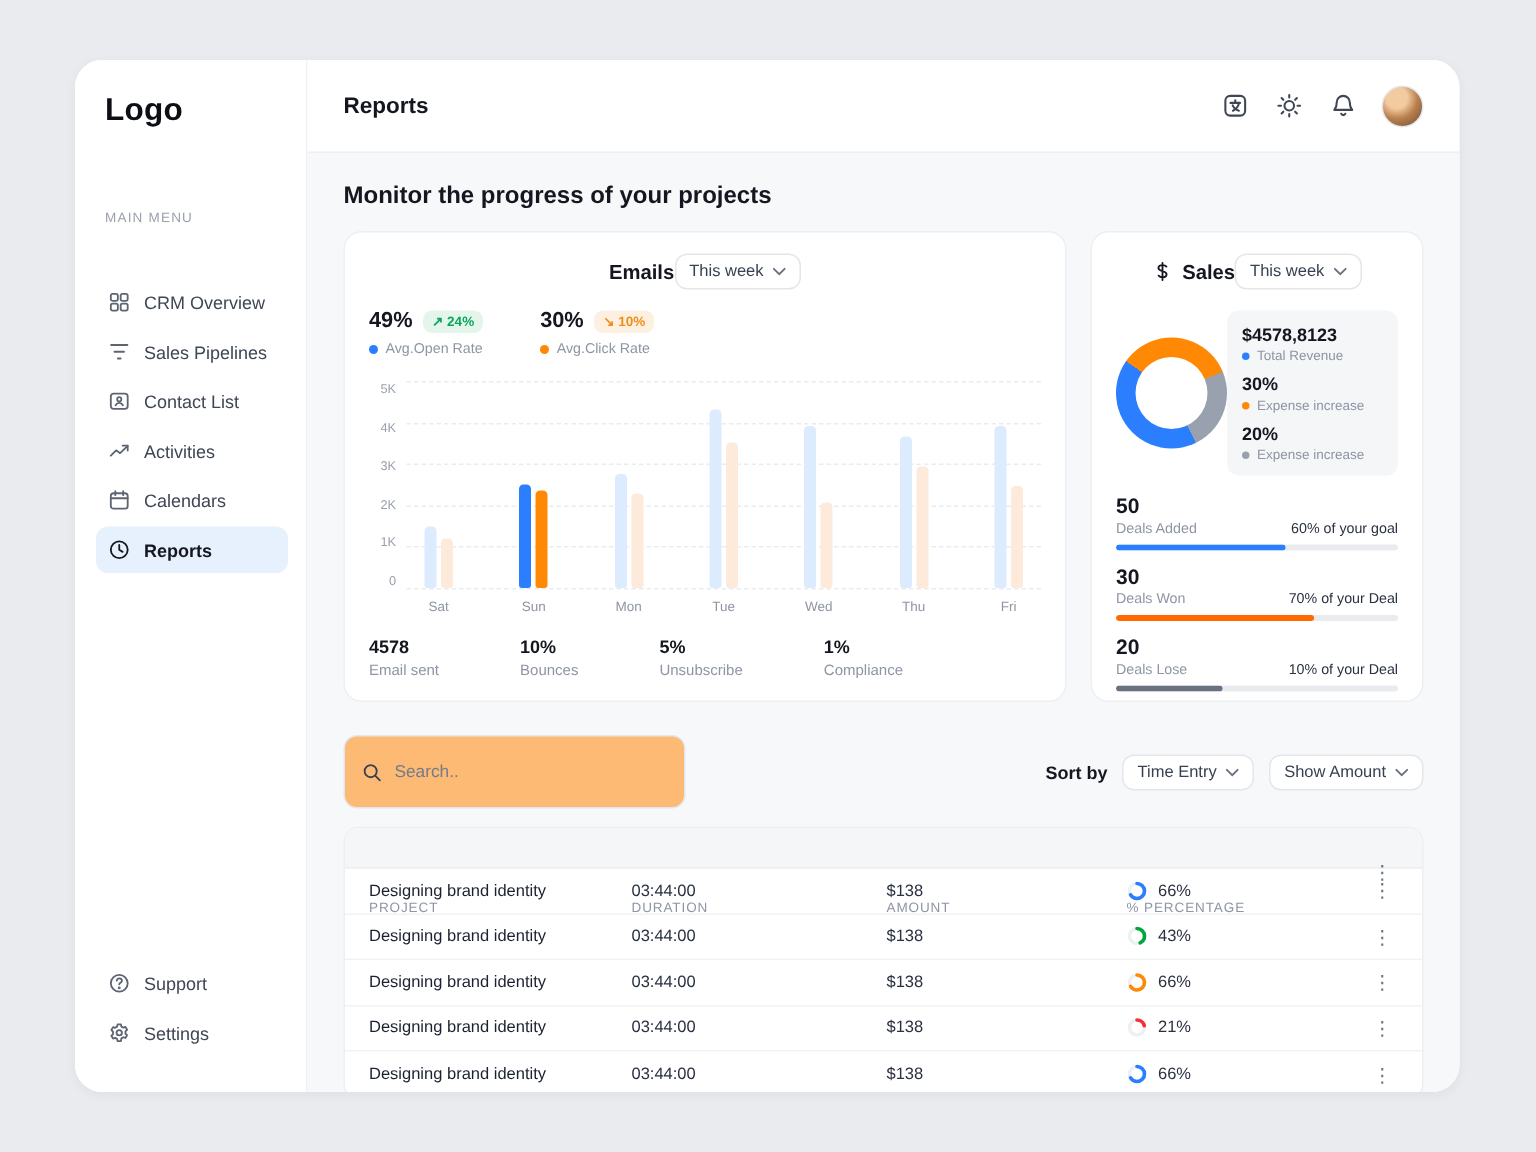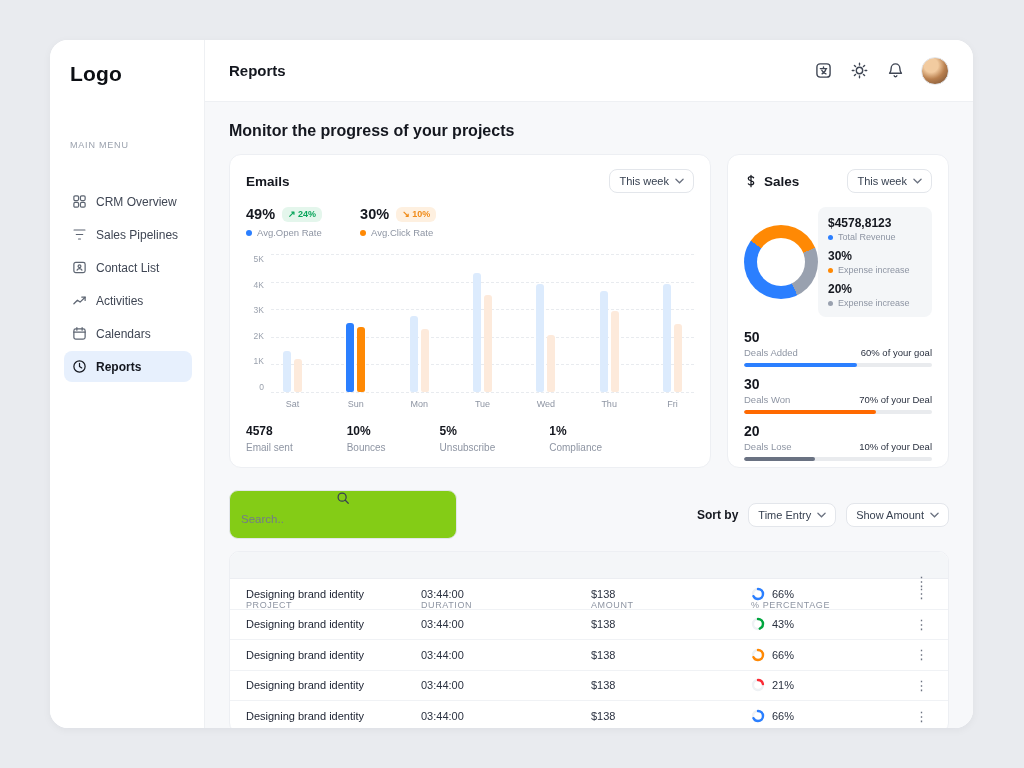--- a/index.html
+++ b/index.html
@@ -37,21 +37,21 @@
 
   .content { flex:1; background:#f7f8fa; padding:20px 24px; overflow:hidden; }
   .content-heading { font-size:16px; font-weight:bold; color:#14171f; margin-bottom:14px; }
 
   
   .cards-row { display:flex; gap:16px; }
   .card { background:#fff; border:1px solid #edeff3; border-radius:12px; padding:14px 16px; }
   .emails-card { flex:1; height:314px; display:flex; flex-direction:column; min-width:0; }
   .sales-card { width:222px; height:314px; flex-shrink:0; }
 
-  .card-head { display:flex; align-items:center; justify-content:space-between; }
+  .card-head { display:flex; align-items:center; justify-content:center; }
   .card-title { font-size:13.5px; font-weight:bold; color:#14171f; display:flex; align-items:center; gap:6px; }
   .card-title .icon svg { width:14px; height:14px; display:block; }
   .select-btn { display:flex; align-items:center; gap:6px; background:#fff; border:1px solid #e3e6eb;
                 border-radius:8px; padding:5px 9px; font-size:11px; color:#374151; cursor:pointer;
                 font-family:inherit; }
   .select-btn svg { width:9px; height:6px; }
 
   
   .stats-row { display:flex; gap:38px; margin:13px 0 8px; }
   .stat .v-row { display:flex; align-items:center; gap:7px; }
@@ -92,22 +92,22 @@
   .goal { margin-bottom:9px; }
   .goal .v { font-size:14px; font-weight:bold; color:#14171f; }
   .goal .row2 { display:flex; justify-content:space-between; align-items:center; margin:2px 0 5px; }
   .goal .lbl { font-size:9.5px; color:#8e95a3; }
   .goal .pct { font-size:9.5px; color:#2a3140; }
   .track { height:4px; border-radius:2px; background:#e9ebee; overflow:hidden; }
   .fill { height:100%; border-radius:2px; }
 
   
   .toolbar { display:flex; align-items:center; justify-content:space-between; margin:22px 0 12px; }
-  .search-box { display:flex; align-items:center; gap:8px; background:#84cc16; border:1px solid #e3e6eb;
-                border-radius:9px; height:49px; width:228px; padding:0 11px;flex-direction:column; }
+  .search-box { display:flex; align-items:center; gap:8px; background:#fdba74; border:1px solid #e3e6eb;
+                border-radius:9px; height:49px; width:228px; padding:0 11px; }
   .search-box svg { width:14px; height:14px; color:#374151; flex-shrink:0; }
   .search-box input { border:none; outline:none; font-size:11.5px; color:#374151; width:100%;
                       font-family:inherit; background:transparent; }
   .search-box input::placeholder { color:#737b89; }
   .sort-group { display:flex; align-items:center; gap:10px; }
   .sort-label { font-size:12px; color:#14171f; font-weight:bold; }
 
   
   .table-card { background:#fff; border:1px solid #edeff3; border-radius:10px; overflow:hidden; }
   .t-row { display:grid; grid-template-columns:175px 170px 160px 1fr 30px; align-items:center;
@@ -181,20 +181,41 @@
         <div class="nav-item active">
     <span class="icon">
             <svg viewBox="0 0 16 16" fill="none" stroke="currentColor" stroke-width="1.3" stroke-linecap="round" stroke-linejoin="round">
               <circle cx="8" cy="8" r="6"></circle>
               <path d="M8 4.6V8l2.4 1.5"></path>
             </svg>
           </span>
     <span>Reports</span>
         </div>
       </nav>
+    <div class="nav-footer" id="nav-footer">
+        <div class="nav-item">
+    <span class="icon">
+            <svg viewBox="0 0 16 16" fill="none" stroke="currentColor" stroke-width="1.3" stroke-linecap="round" stroke-linejoin="round">
+              <circle cx="8" cy="8" r="6"></circle>
+              <path d="M6.3 6.1c.2-1 1-1.6 2-1.5 1 .1 1.7.8 1.6 1.7-.1 1.2-1.7 1.3-1.9 2.4"></path>
+              <circle cx="8" cy="11.3" r=".4" fill="currentColor"></circle>
+            </svg>
+          </span>
+    <span>Support</span>
+        </div>
+        <div class="nav-item">
+    <span class="icon">
+            <svg viewBox="0 0 16 16" fill="none" stroke="currentColor" stroke-width="1.3" stroke-linecap="round" stroke-linejoin="round">
+              <path d="M6.8 2h2.4l.3 1.6c.5.2 1 .5 1.4.8l1.5-.5 1.2 2-1.2 1.1a4.8 4.8 0 0 1 0 1.6l1.2 1.1-1.2 2-1.5-.5c-.4.3-.9.6-1.4.8L9.2 14H6.8l-.3-1.6a4.8 4.8 0 0 1-1.4-.8l-1.5.5-1.2-2 1.2-1.1a4.8 4.8 0 0 1 0-1.6L2.4 6l1.2-2 1.5.5c.4-.3.9-.6 1.4-.8z"></path>
+              <circle cx="8" cy="8" r="1.9"></circle>
+            </svg>
+          </span>
+    <span>Settings</span>
+        </div>
+      </div>
   </aside>
 
   <div class="main">
 
     <header class="topbar">
       <div class="page-title">Reports</div>
       <div class="topbar-actions">
         <button class="icon-btn">
           <svg viewBox="0 0 16 16" fill="none" stroke="currentColor" stroke-width="1.3" stroke-linecap="round" stroke-linejoin="round">
             <rect x="1.8" y="1.8" width="12.4" height="12.4" rx="3"></rect>

